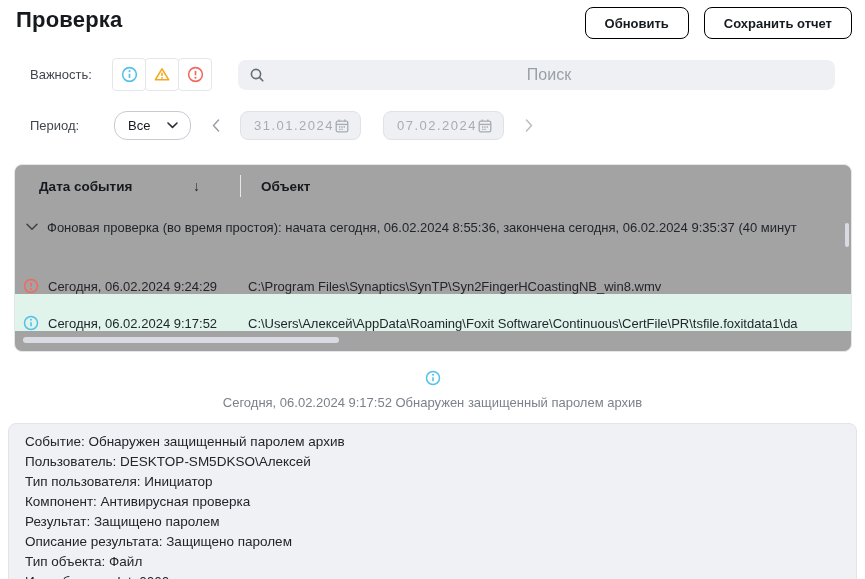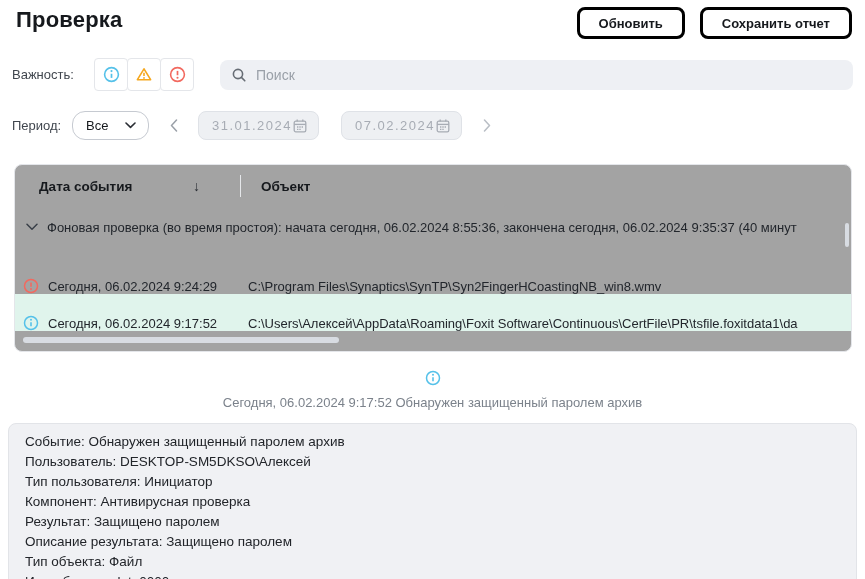--- a/index.html
+++ b/index.html
@@ -3,44 +3,44 @@
 <meta charset="utf-8">
 <style>
   * { box-sizing: border-box; margin: 0; padding: 0; }
   html,body { width:865px; height:579px; background:#fff; overflow:hidden; }
   body { font-family:"Liberation Sans", sans-serif; color:#1d2127; font-size:13px; }
 
   
   .hdr { display:flex; justify-content:space-between; align-items:flex-start; padding:7px 13px 0 16px; }
   .hdr h1 { font-size:22px; font-weight:700; letter-spacing:.2px; color:#16191d; }
   .hdr-btns { display:flex; gap:15px; }
-  .btn { background:#fff; border:3px solid #000000; border-radius:8px; height:32px;
+  .btn { background:#fff; border:1px solid #000000; border-radius:8px; height:32px;
          padding:0 19px; font-family:inherit; font-size:13px; font-weight:700; color:#16191d; cursor:pointer; }
 
   
-  .frow { display:flex; align-items:center; padding:0 12px; }
+  .frow { display:flex; align-items:center; padding:0 30px; }
   .frow-1 { margin-top:19px; }
   .frow-2 { margin-top:20px; }
   .flabel { color:#40464e; font-size:13px; }
   .frow-1 .flabel { width:82px; }
   .frow-2 .flabel { width:56px; }
 
   .seg { display:flex; }
   .seg-btn { width:34px; height:33px; background:#fff; border:1px solid #e4e6ea; border-radius:4px;
              margin-right:-1px; display:flex; align-items:center; justify-content:center; cursor:pointer; }
 
   .search { flex:1; margin-left:27px; height:30px; background:#eef0f4; border-radius:8px;
             display:flex; align-items:center; padding:0 11px; }
   .search input { border:none; outline:none; background:transparent; margin-left:9px; flex:1;
-                  font-family:inherit; font-size:14px; color:#30353c; }
+                  font-family:inherit; font-size:16px; color:#30353c;text-align:center; }
   .search input::placeholder { color:#9aa0a8; }
 
   .select { width:77px; height:29px; border:1px solid #c6cad1; border-radius:13px; background:#fff;
             display:flex; align-items:center; justify-content:space-between; padding:0 12px 0 13px;
-            font-size:13px; color:#16191d; cursor:pointer; margin-left:4px; }
+            font-size:13px; color:#16191d; cursor:pointer; margin-left:28px; }
   .nav-ch { width:26px; height:29px; display:flex; align-items:center; justify-content:center; cursor:pointer; }
   .date-field { width:121px; height:29px; background:#eef0f3; border:1px solid #dfe2e7; border-radius:8px;
                 display:flex; align-items:center; justify-content:center; padding:0 9px 0 12px;
                 color:#a7acb4; font-size:13px; letter-spacing:1.5px; cursor:pointer; }
   .df-1 { margin-left:11px; } .df-2 { margin-left:22px; }
   .nav-next { margin-left:12px; }
 
   
   .card { position:relative; margin:24px 13px 0 14px; height:188px; border:1px solid #e4e6ea;
           border-radius:8px; background:#a3a3a3; overflow:hidden; }

